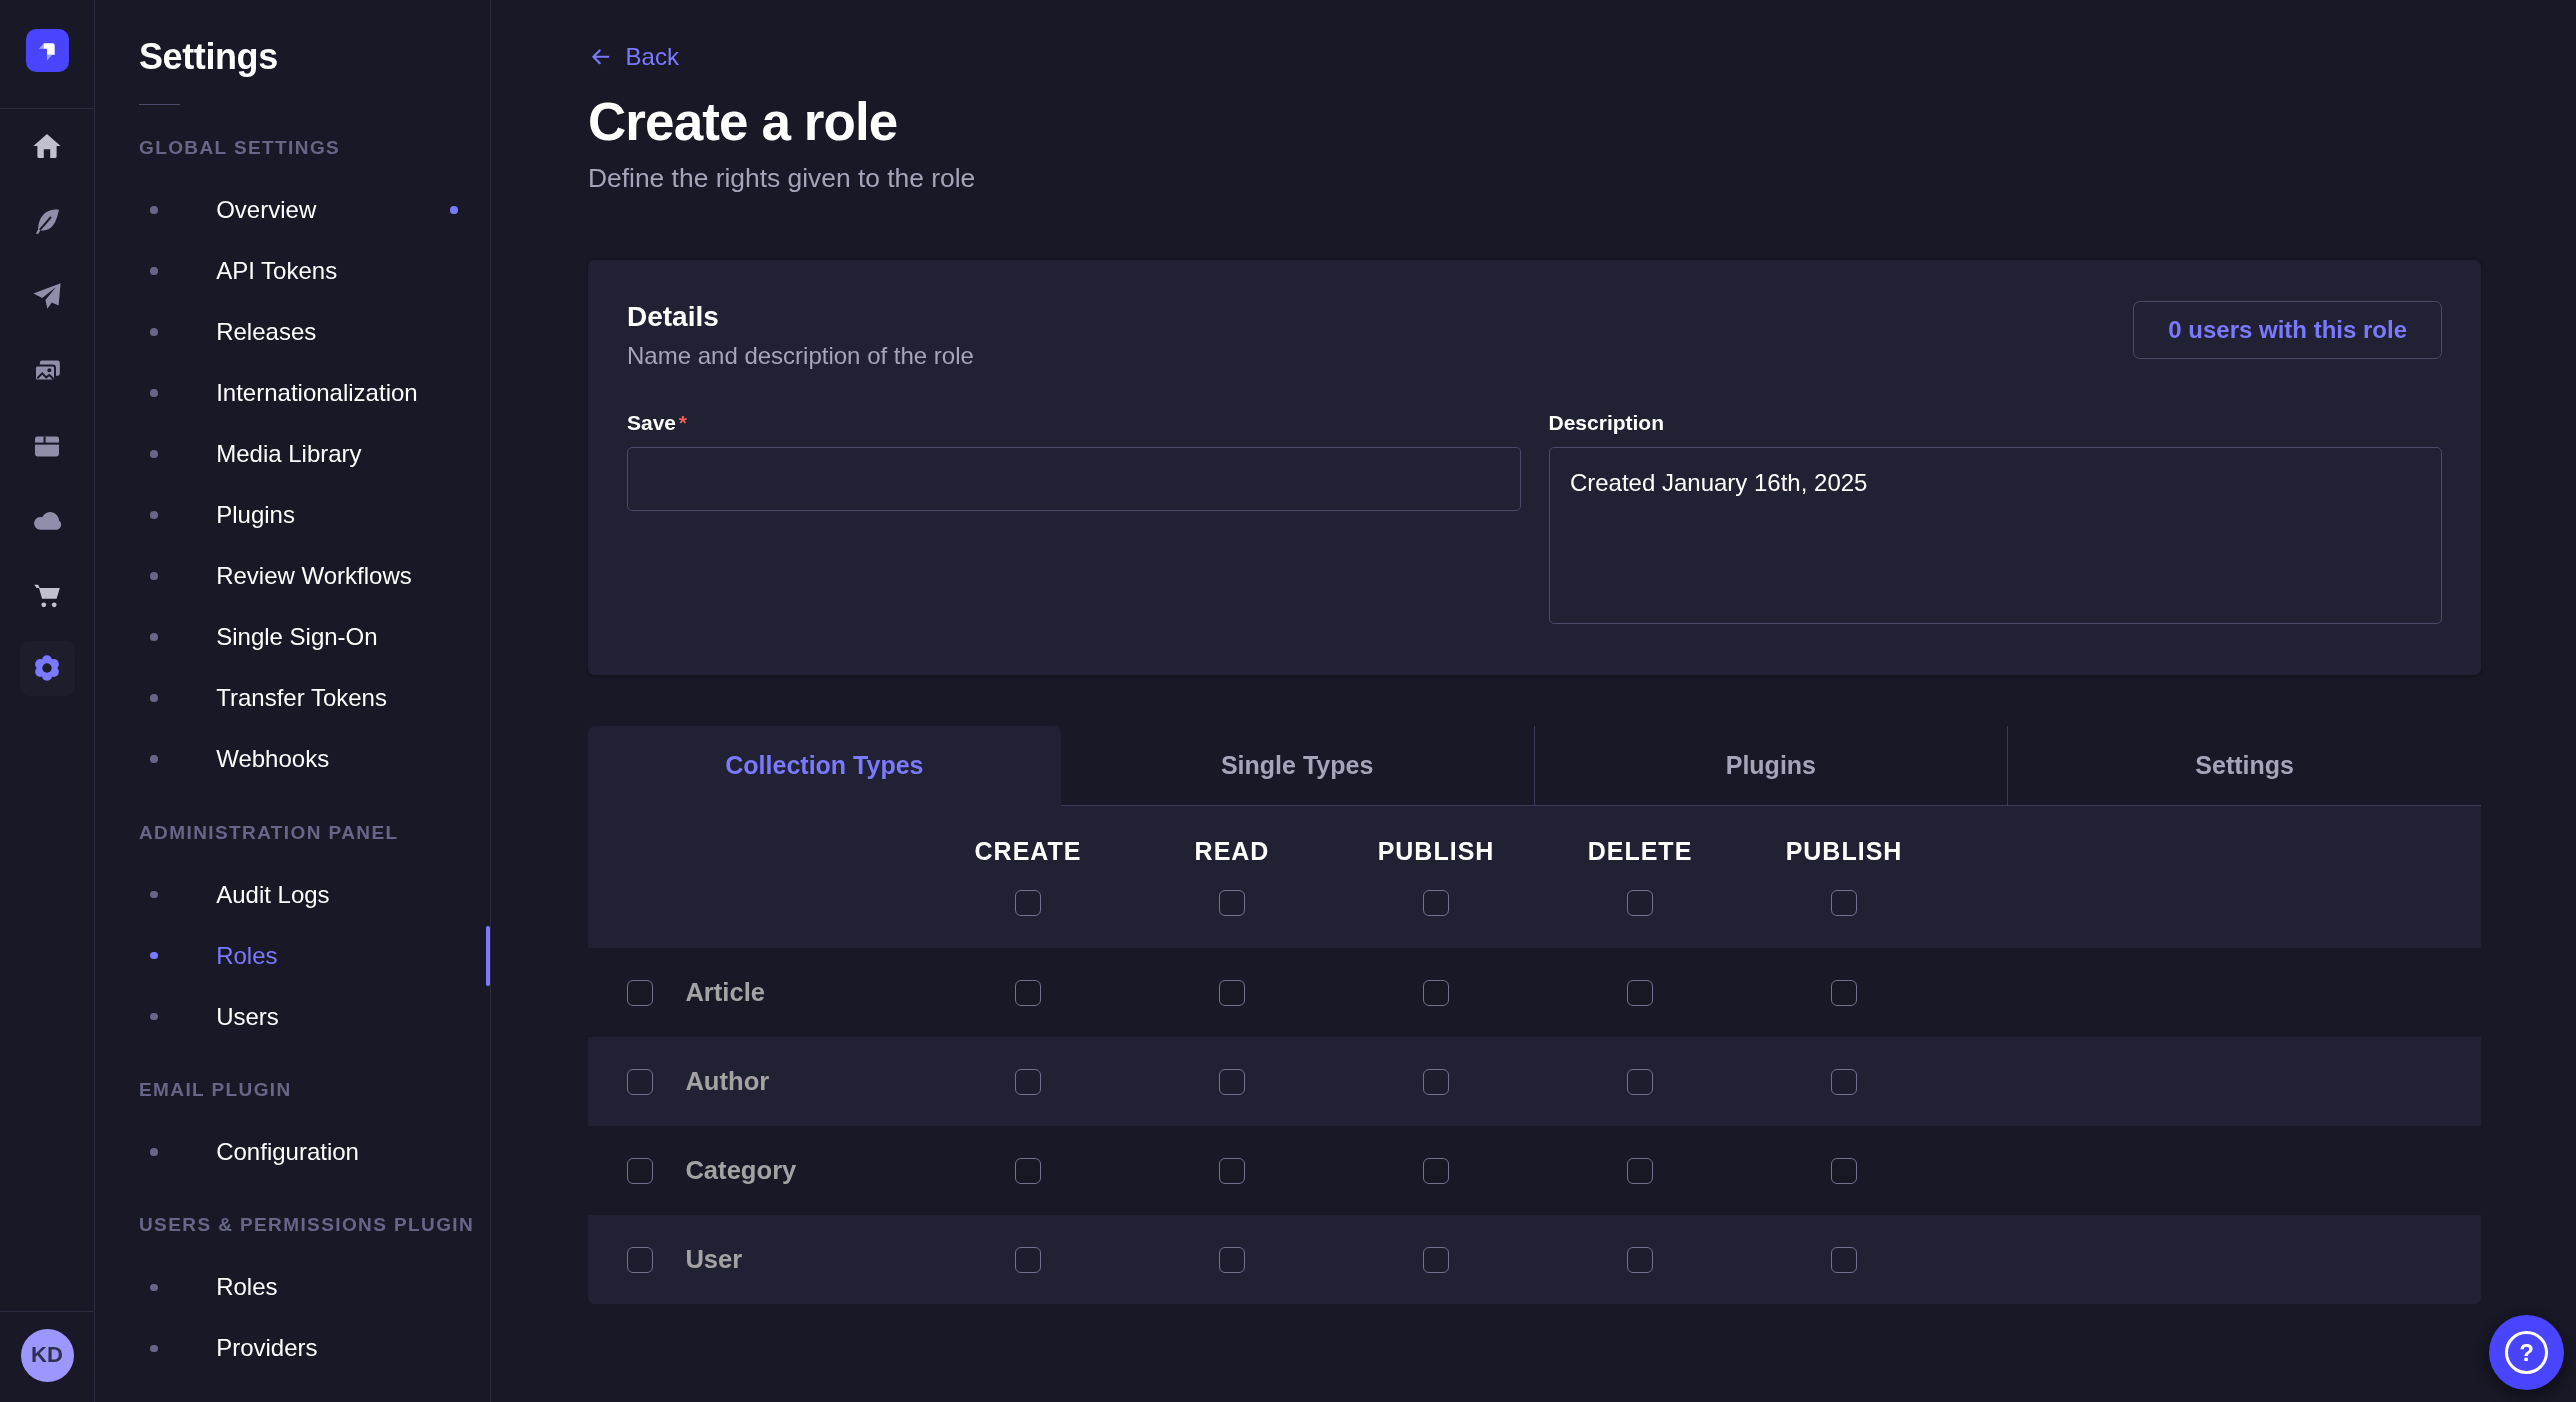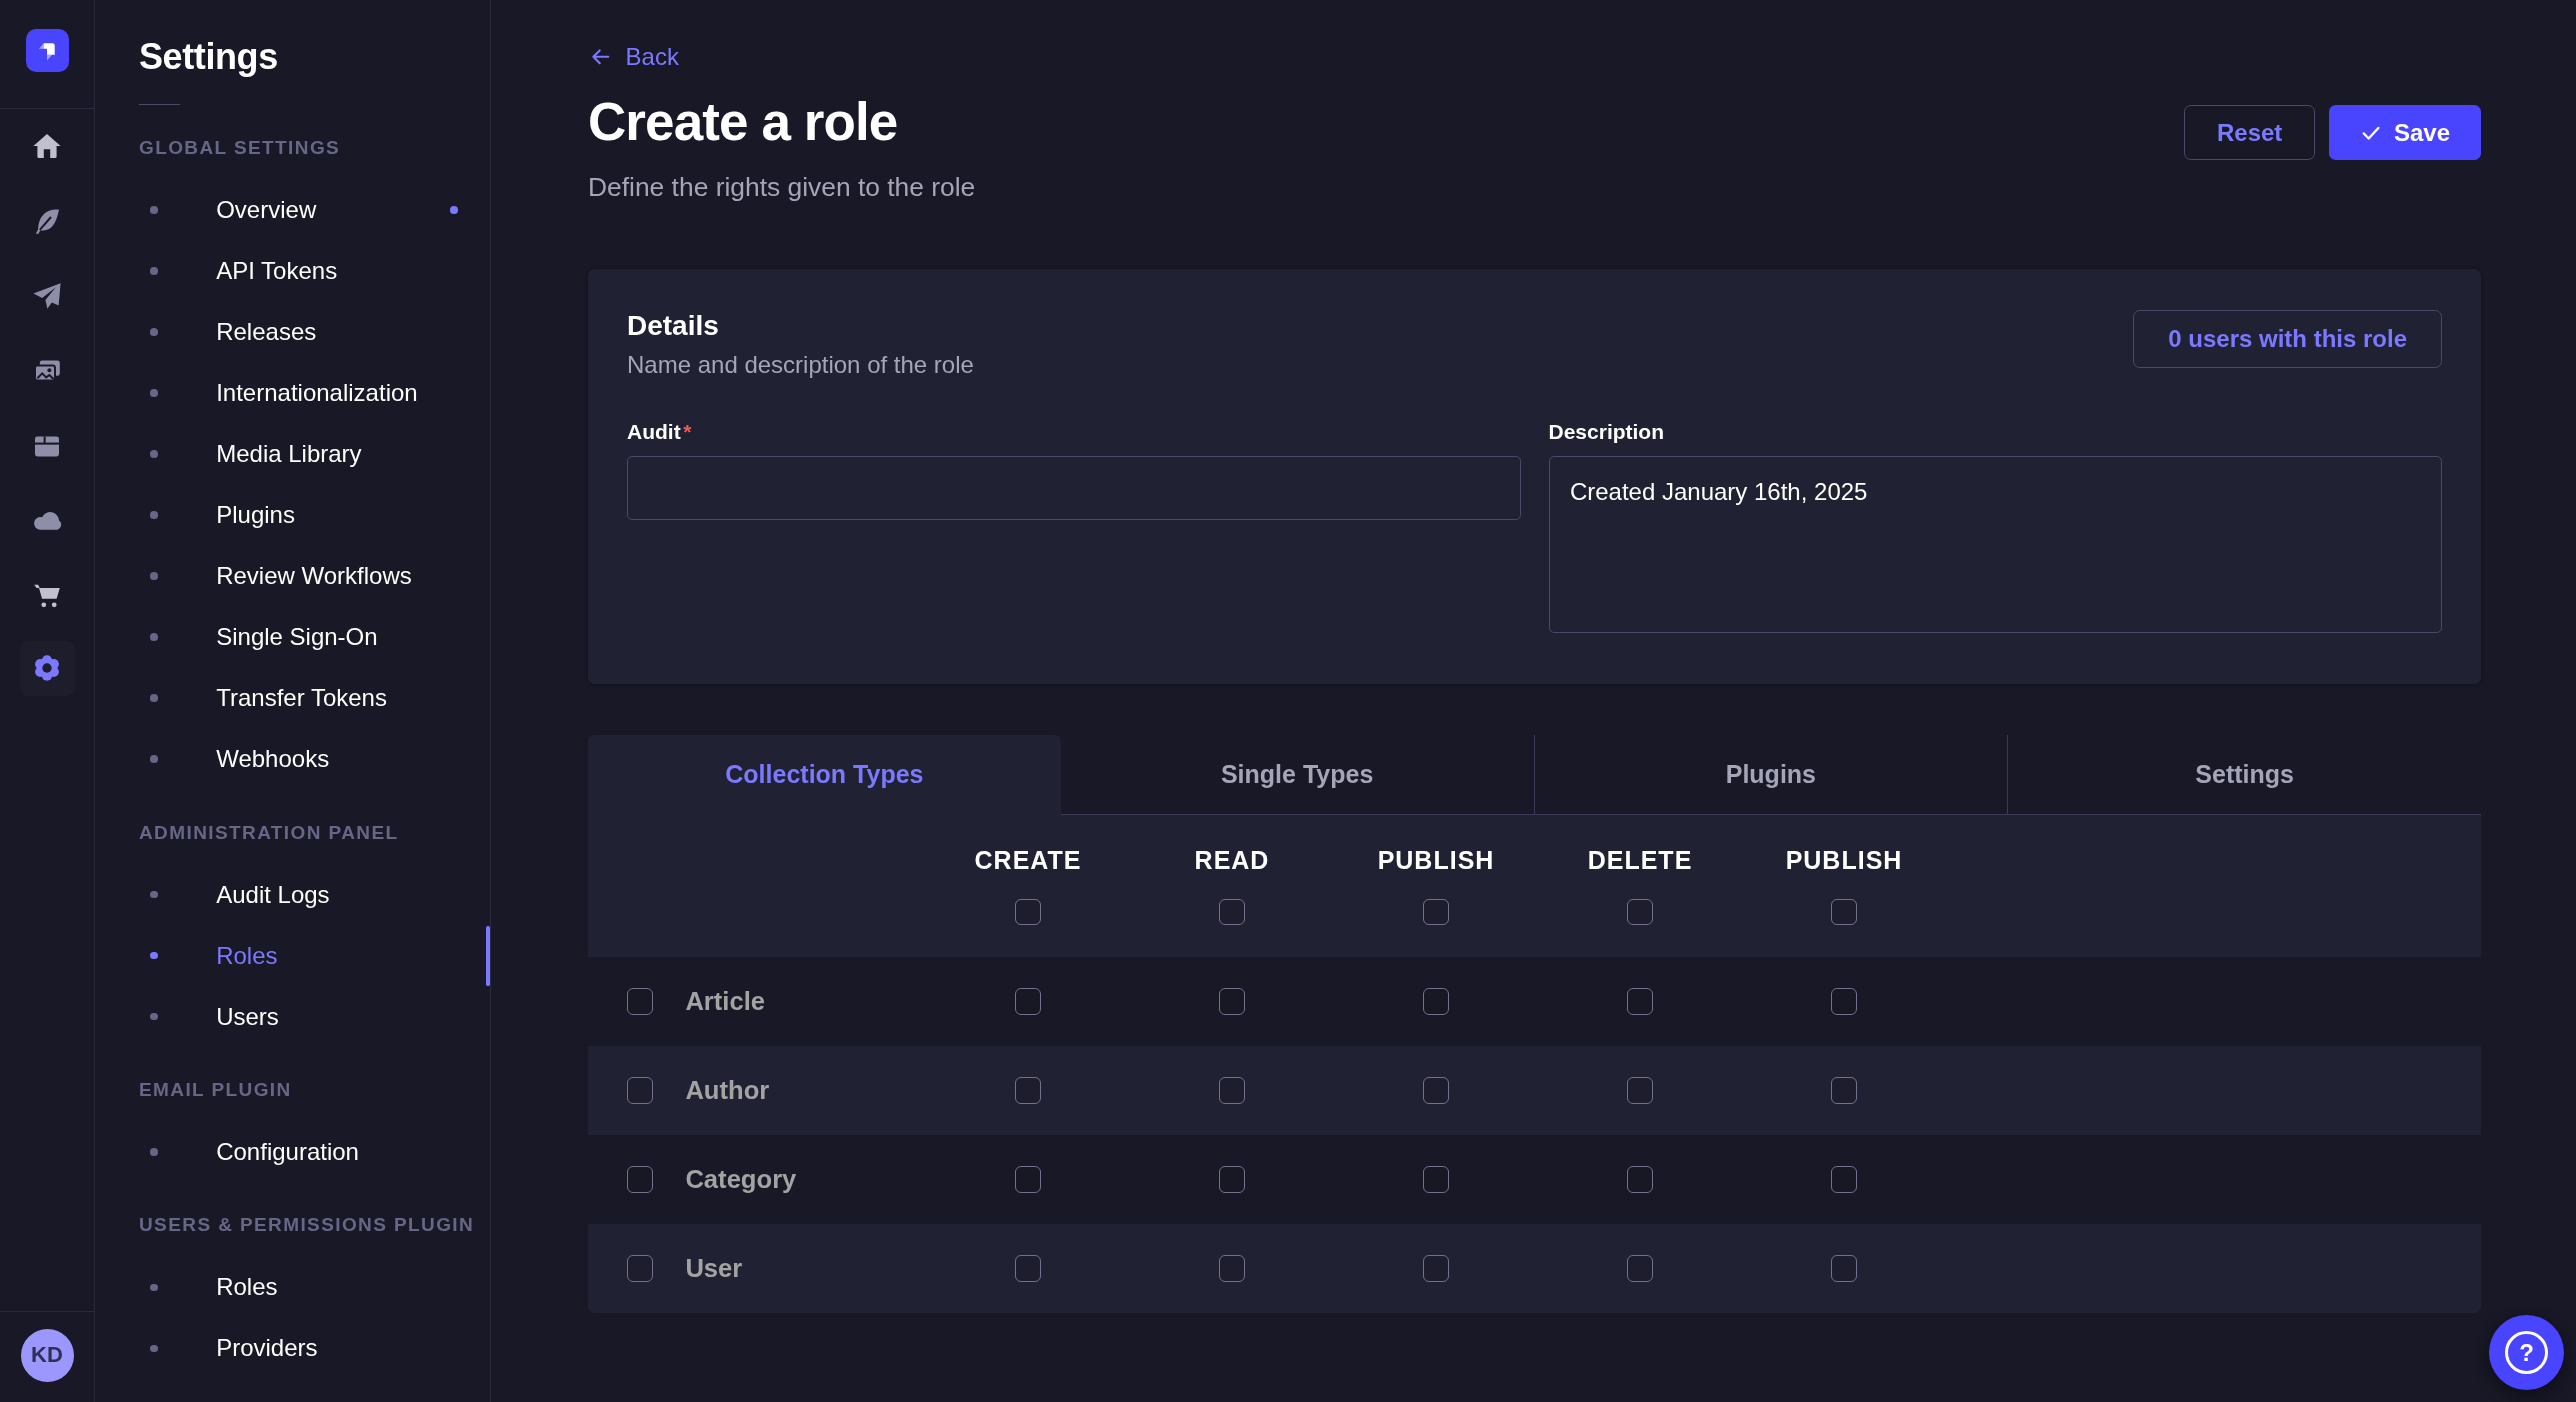--- a/index.html
+++ b/index.html
@@ -270,45 +270,36 @@
 
     <div class="back-row">
       <svg width="25.6" height="25.6" viewBox="0 0 24 24">
         <path d="M19 12H5M11 6l-6 6 6 6" stroke="#7b79ff" stroke-width="2" fill="none" stroke-linecap="round" stroke-linejoin="round"></path>
       </svg>
       <span>Back</span>
     </div>
 
     <div class="header-row">
       <div class="page-title">Create a role</div>
-      <div class="actions">
-        <div class="btn btn-reset">Reset</div>
-        <div class="btn btn-save">
-          <svg width="22" height="22" viewBox="0 0 24 24">
-            <polyline points="4,12.5 9.5,18 20,6.5" stroke="#ffffff" stroke-width="2.6" fill="none" stroke-linecap="round" stroke-linejoin="round"></polyline>
-          </svg>
-          <span>Save</span>
-        </div>
-      </div>
     </div>
     <div class="page-subtitle">Define the rights given to the role</div>
 
     
     <div class="card">
       <div class="card-head">
         <div>
           <div class="card-title">Details</div>
           <div class="card-sub">Name and description of the role</div>
         </div>
         <div class="btn-users">0 users with this role</div>
       </div>
       <div class="fields">
         <div>
           <div class="field-label">
-            <span>Audit</span><span class="req">*</span>
+            <span>Save</span><span class="req">*</span>
           </div>
           <input class="tin" type="text" value="" style="">
         </div>
         <div>
           <div class="field-label">Description</div>
           <textarea class="tarea" style="">Created January 16th, 2025</textarea>
         </div>
       </div>
     </div>
 

